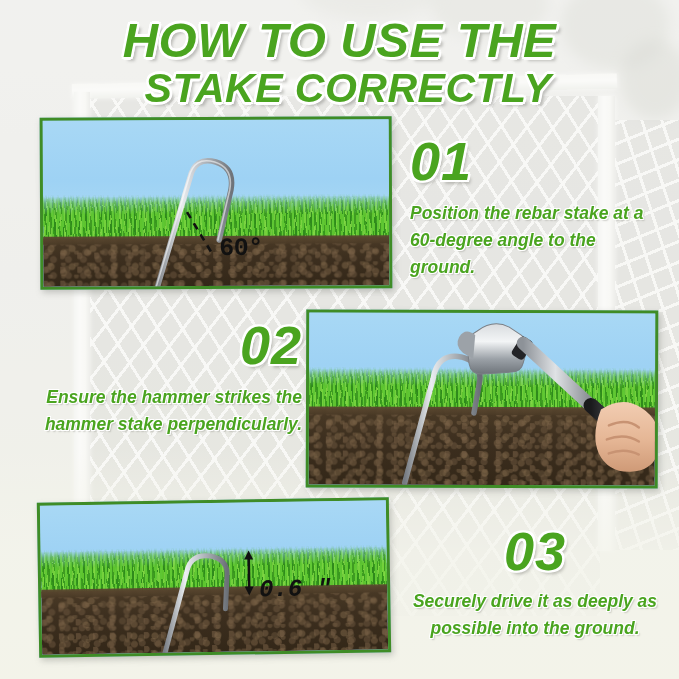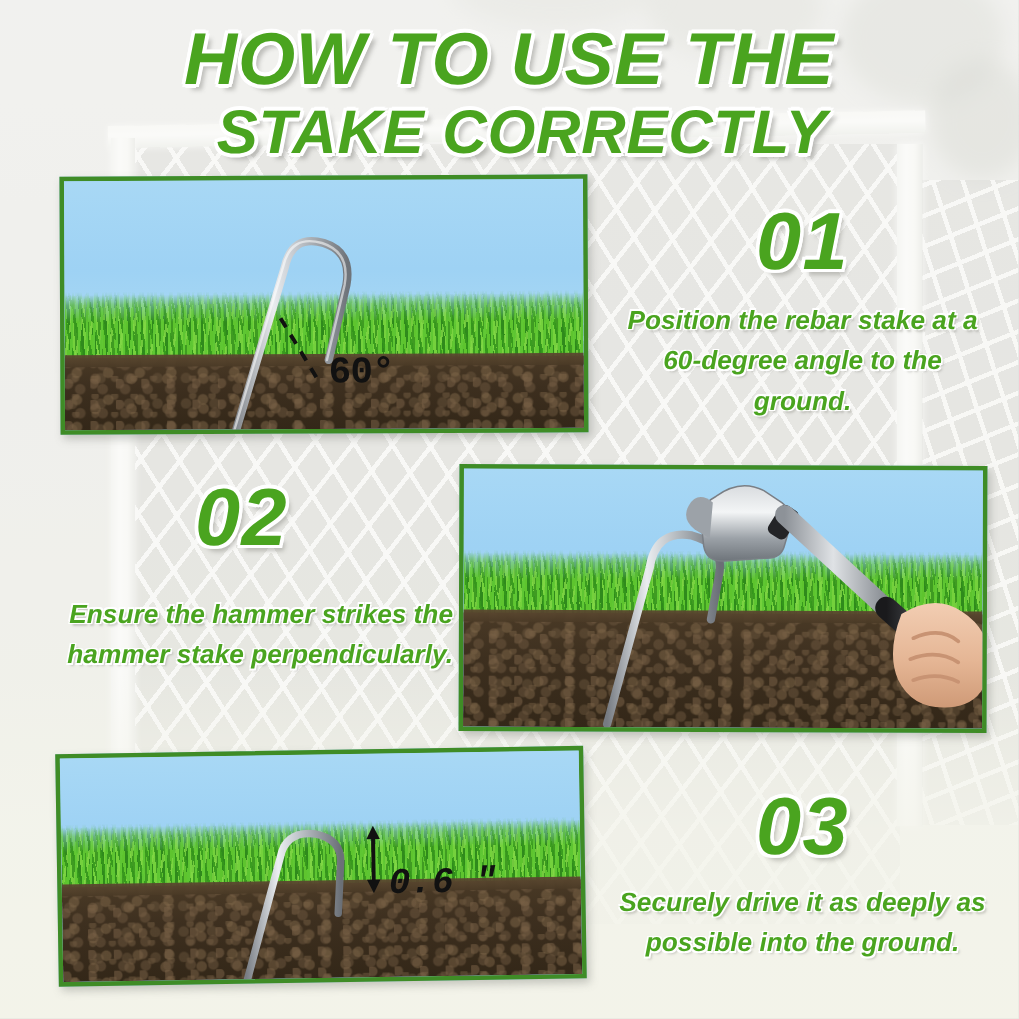--- a/index.html
+++ b/index.html
@@ -194,25 +194,25 @@
     font-style: italic;
     font-size: 17.5px;
     line-height: 1.55;
     color: #4aa41f;
     text-shadow:
       -1px -1px 0 #ffffff, 1px -1px 0 #ffffff,
       -1px  1px 0 #ffffff, 1px  1px 0 #ffffff,
        1.8px 2px 1.5px rgba(125,125,118,0.35);
   }
 
-  .step-1 { left: 410px; top: 134px; width: 250px; text-align: center; }
+  .step-1 { left: 410px; top: 134px; width: 250px; text-align: left; }
   .step-1 .step-num { margin-bottom: 12px; }
 
   .step-2 { left: 20px; top: 318px; width: 282px; text-align: right; }
-  .step-2 .step-num { margin-bottom: 24px; text-align: center; }
+  .step-2 .step-num { margin-bottom: 12px; }
 
   .step-3 { left: 404px; top: 524px; width: 262px; text-align: center; }
   .step-3 .step-num { margin-bottom: 10px; }
 </style>
 </head>
 <body>
 
 <div id="page">
 
   <div class="bg-photo">

